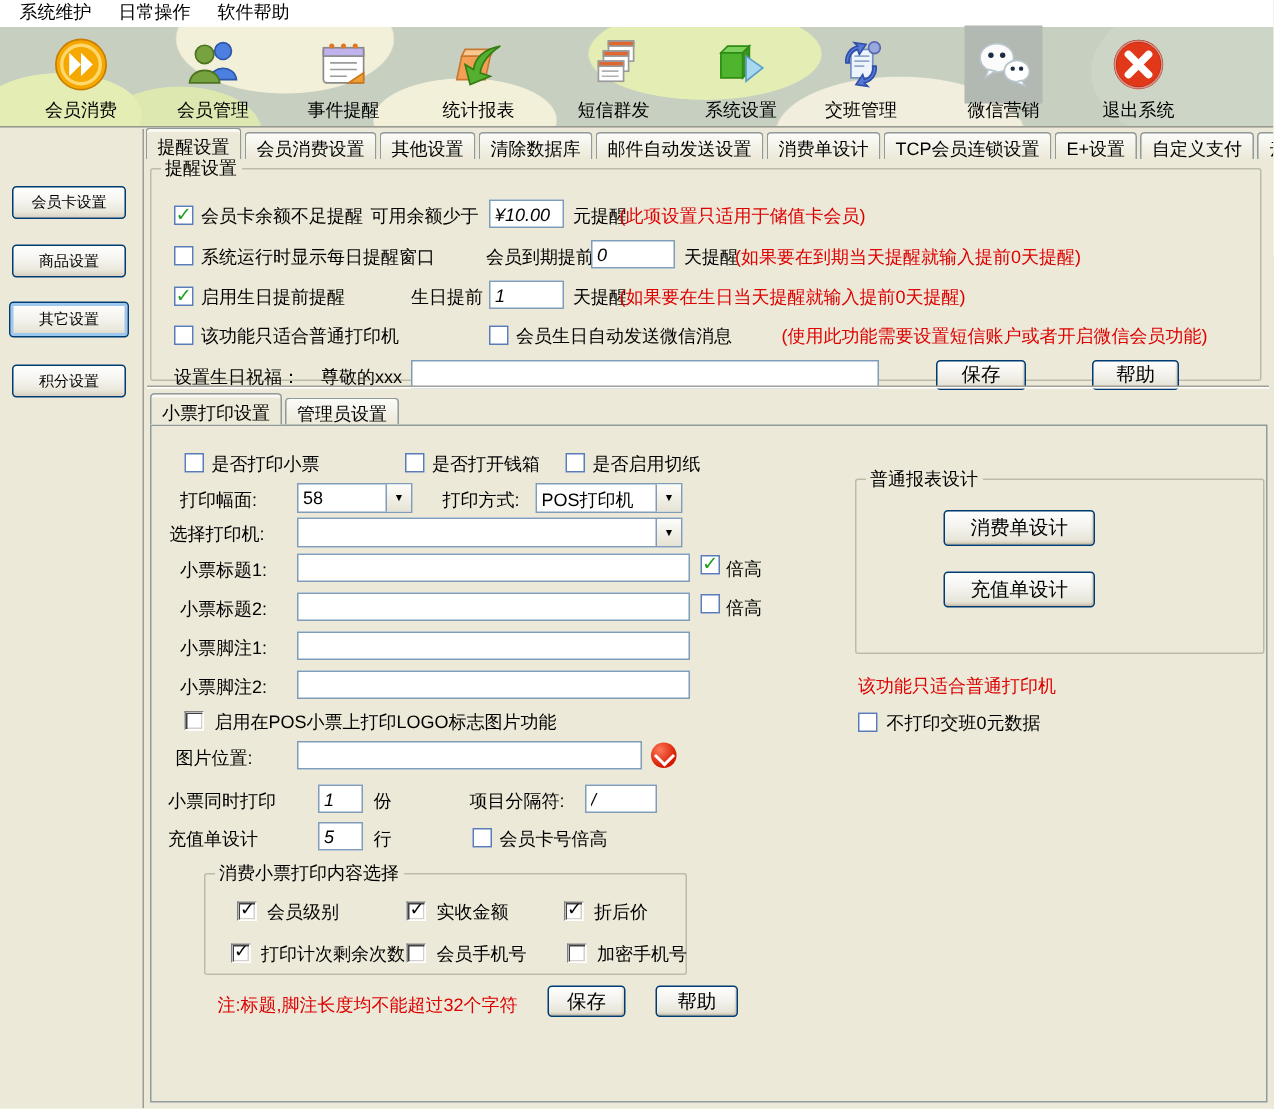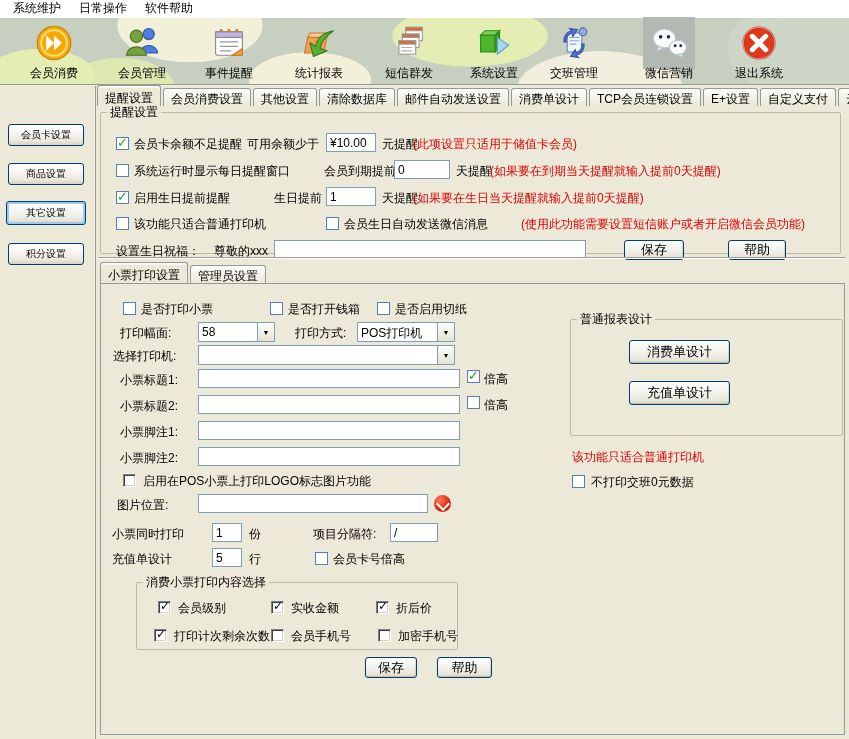--- a/index.html
+++ b/index.html
@@ -41,21 +41,21 @@
   .tabstrip { position:absolute; display:flex; align-items:flex-end; height:21px; }
   .tab { border:1px solid #919b9c; border-bottom:none; border-radius:3px 3px 0 0; background:linear-gradient(180deg,#fcfcf9,#ece9d8);
     padding:2px 7px 2px; margin-right:2px; white-space:nowrap; height:18px; cursor:pointer; position:relative; }
   .tab.active { height:21px; padding-top:4px; background:#ece9d8; z-index:3; box-shadow:inset 0 2px 0 #f9f8f3; }
 
   
   fieldset { border:1px solid #bdbcaa; border-radius:2px; position:absolute; }
   legend { padding:0 3px; margin-left:6px; }
 
   
-  .txt { border:1px solid #7f9db9; background:#fff; height:19px; font-size:12px; font-family:"Liberation Sans",sans-serif; padding:0 3px; position:absolute; }
+  .txt { border:1px solid #7f9db9; background:#fff; height:19px; font-size:12px; font-family:"Liberation Sans",sans-serif; padding:0 3px; position:absolute;font-style:italic; }
   .combo { position:absolute; height:20px; border:1px solid #7f9db9; background:#fff; display:flex; }
   .combo .val { flex:1; padding:2px 3px; white-space:nowrap; overflow:hidden; }
   .combo .drop { width:17px; border-left:1px solid #7f9db9; background:linear-gradient(180deg,#fdfdfb,#e6e3d3); display:flex; align-items:center; justify-content:center; font-size:7px; color:#000; cursor:pointer; }
 
   .cb { position:absolute; width:13px; height:13px; background:#fff; border:1px solid #5a7cb8; cursor:pointer; }
   .cb.checked::after { content:"✓"; position:absolute; left:0px; top:-3px; font-size:13px; font-weight:bold; color:#21a121; }
   .cb-classic { position:absolute; width:13px; height:13px; background:#fff; border:1px solid; border-color:#808080 #fff #fff #808080; box-shadow:inset 1px 1px 0 #404040, inset -1px -1px 0 #d4d0c8; cursor:pointer; }
   .cb-classic.checked::after { content:"✓"; position:absolute; left:1px; top:-3px; font-size:12px; font-weight:bold; color:#000; }
 
   .lbl { position:absolute; white-space:nowrap; }
@@ -332,20 +332,21 @@
         <span class="cb-classic checked" style="left:239px; top:10px"></span>
         <span class="lbl" style="left:259px; top:9px">折后价</span>
         <span class="cb-classic checked" style="left:17px; top:38px"></span>
         <span class="lbl" style="left:37px; top:37px">打印计次剩余次数</span>
         <span class="cb-classic" style="left:134px; top:38px"></span>
         <span class="lbl" style="left:154px; top:37px">会员手机号</span>
         <span class="cb-classic" style="left:241px; top:38px"></span>
         <span class="lbl" style="left:261px; top:37px">加密手机号</span>
       </fieldset>
 
+      <span class="lbl red" style="left:44px; top:378px">注:标题,脚注长度均不能超过32个字符</span>
       <div class="btn" style="left:264px; top:373px; width:52px; height:21px">保存</div>
       <div class="btn" style="left:336px; top:373px; width:55px; height:21px">帮助</div>
 
       <fieldset style="left:469px; top:27px; width:273px; height:125px">
         <legend>普通报表设计</legend>
         <div class="btn" style="left:58px; top:12px; width:101px; height:24px">消费单设计</div>
         <div class="btn" style="left:58px; top:53px; width:101px; height:24px">充值单设计</div>
       </fieldset>
       <span class="lbl red" style="left:471px; top:165px">该功能只适合普通打印机</span>
       <span class="cb" style="left:471px; top:191px"></span>

